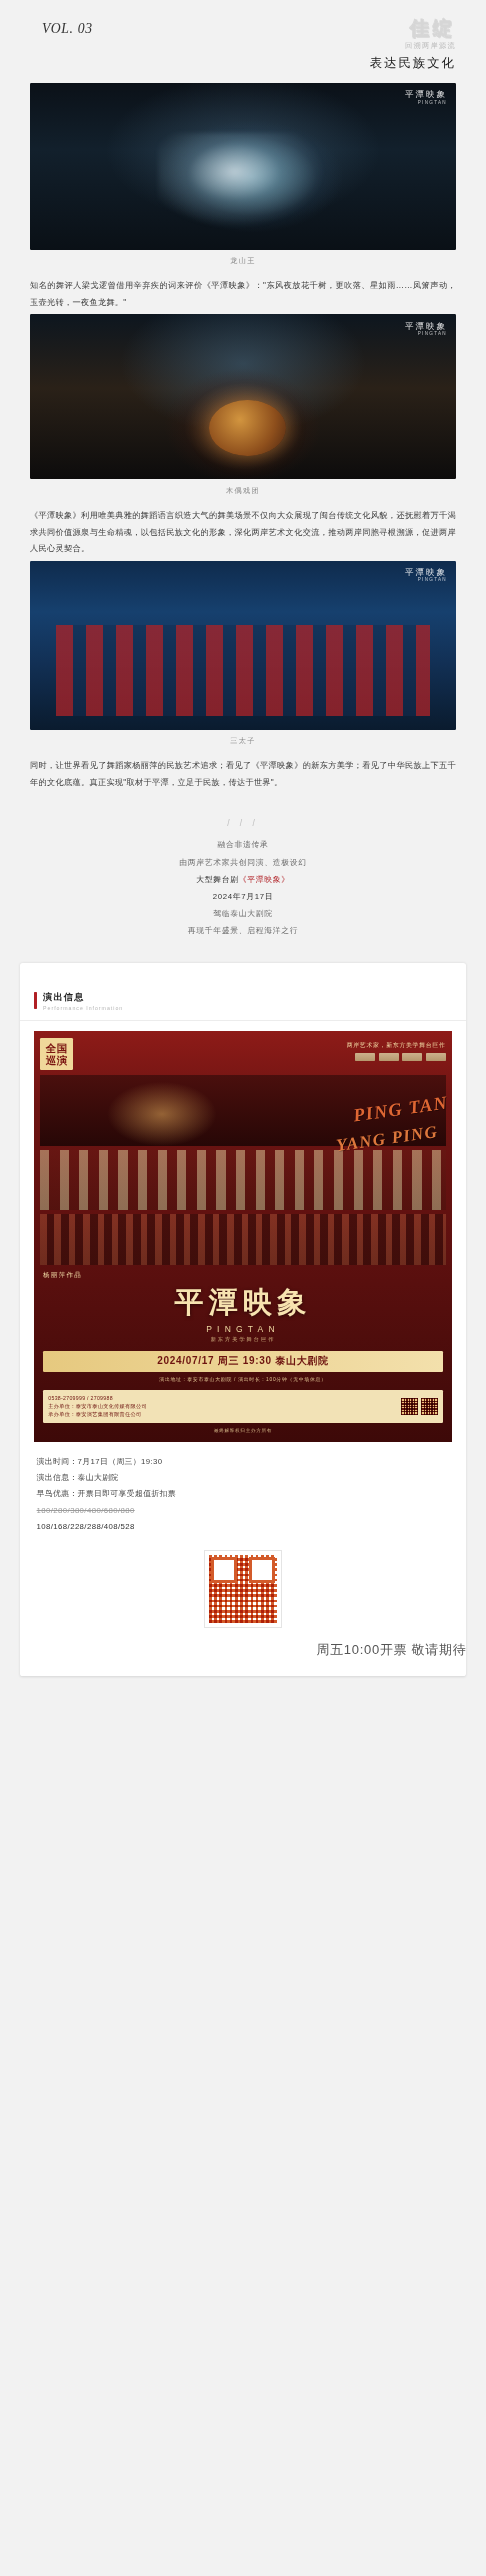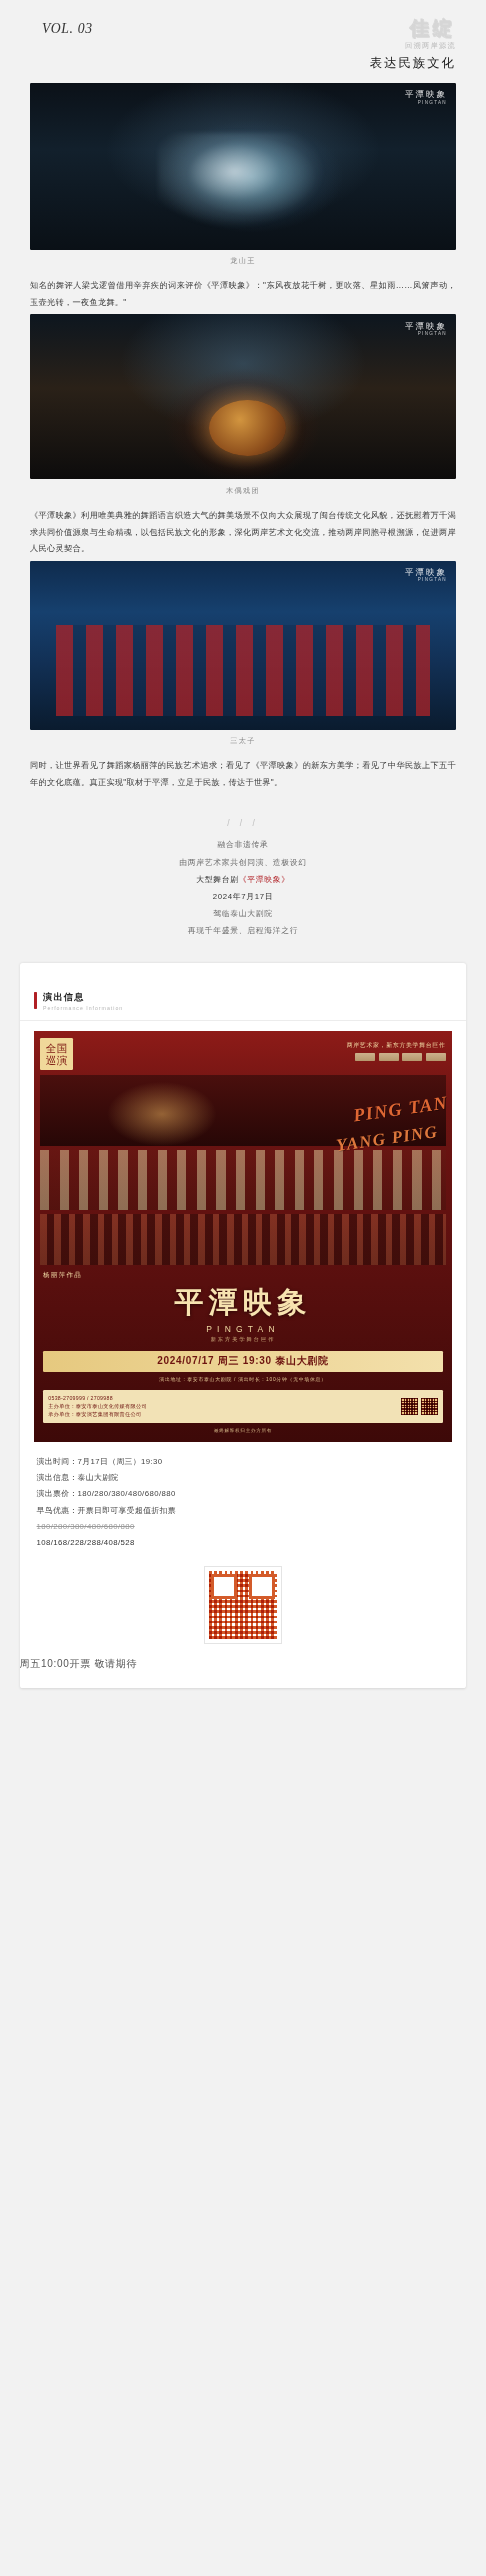--- a/index.html
+++ b/index.html
@@ -206,21 +206,21 @@
     padding: 6.5px 0 9.1px 0;
     overflow: hidden;
   }
   .poster-top {
     display: flex; align-items: flex-start; justify-content: space-between;
     padding: 0 6.5px;
   }
   .tour-badge {
     background: #f0d89a;
     color: #7a1410;
-    font-weight: normal;
+    font-weight: bold;
     font-size: 10.5px;
     line-height: 1.15;
     padding: 3.9px 5.2px;
     letter-spacing: 0.7px;
     text-align: center;
     border-radius: 1.3px;
   }
   .poster-tagline {
     color: #f3dca6;
     font-size: 5.9px;
@@ -403,22 +403,22 @@
     position: relative;
   }
   .qr-big-inner:before, .qr-big-inner:after {
     content:""; position:absolute; width:19.6px; height:19.6px;
     border:3.9px solid #d35b2a; background:#fff;
   }
   .qr-big-inner:before { left:2.6px; top:2.6px; }
   .qr-big-inner:after { right:2.6px; top:2.6px; }
 
   .footer-note {
-    text-align: left;
-    font-size: 10px;
+    text-align: right;
+    font-size: 13px;
     color: #555;
     letter-spacing: 0.7px;
     padding: 6.5px 0 0 0;
   }
   .bottom-space { height: 19.6px; }
 </style>
 </head>
 <body>
 
 <div class="page">
@@ -537,23 +537,20 @@
     </div>
 
     <div class="info">
       <div class="info-row">
         <span>演出时间：</span><span>7月17日（周三）19:30</span>
       </div>
       <div class="info-row">
         <span>演出信息：</span><span>泰山大剧院</span>
       </div>
       <div class="info-row">
-        <span>演出票价：</span><span>180/280/380/480/680/880</span>
-      </div>
-      <div class="info-row">
         <span>早鸟优惠：</span><span>开票日即可享受超值折扣票</span>
       </div>
       <div class="info-row">
         <span class="strike">180/280/380/480/680/880</span>
       </div>
       <div class="info-row">
         <span class="price-now">108/168/228/288/408/528</span>
       </div>
     </div>
 

